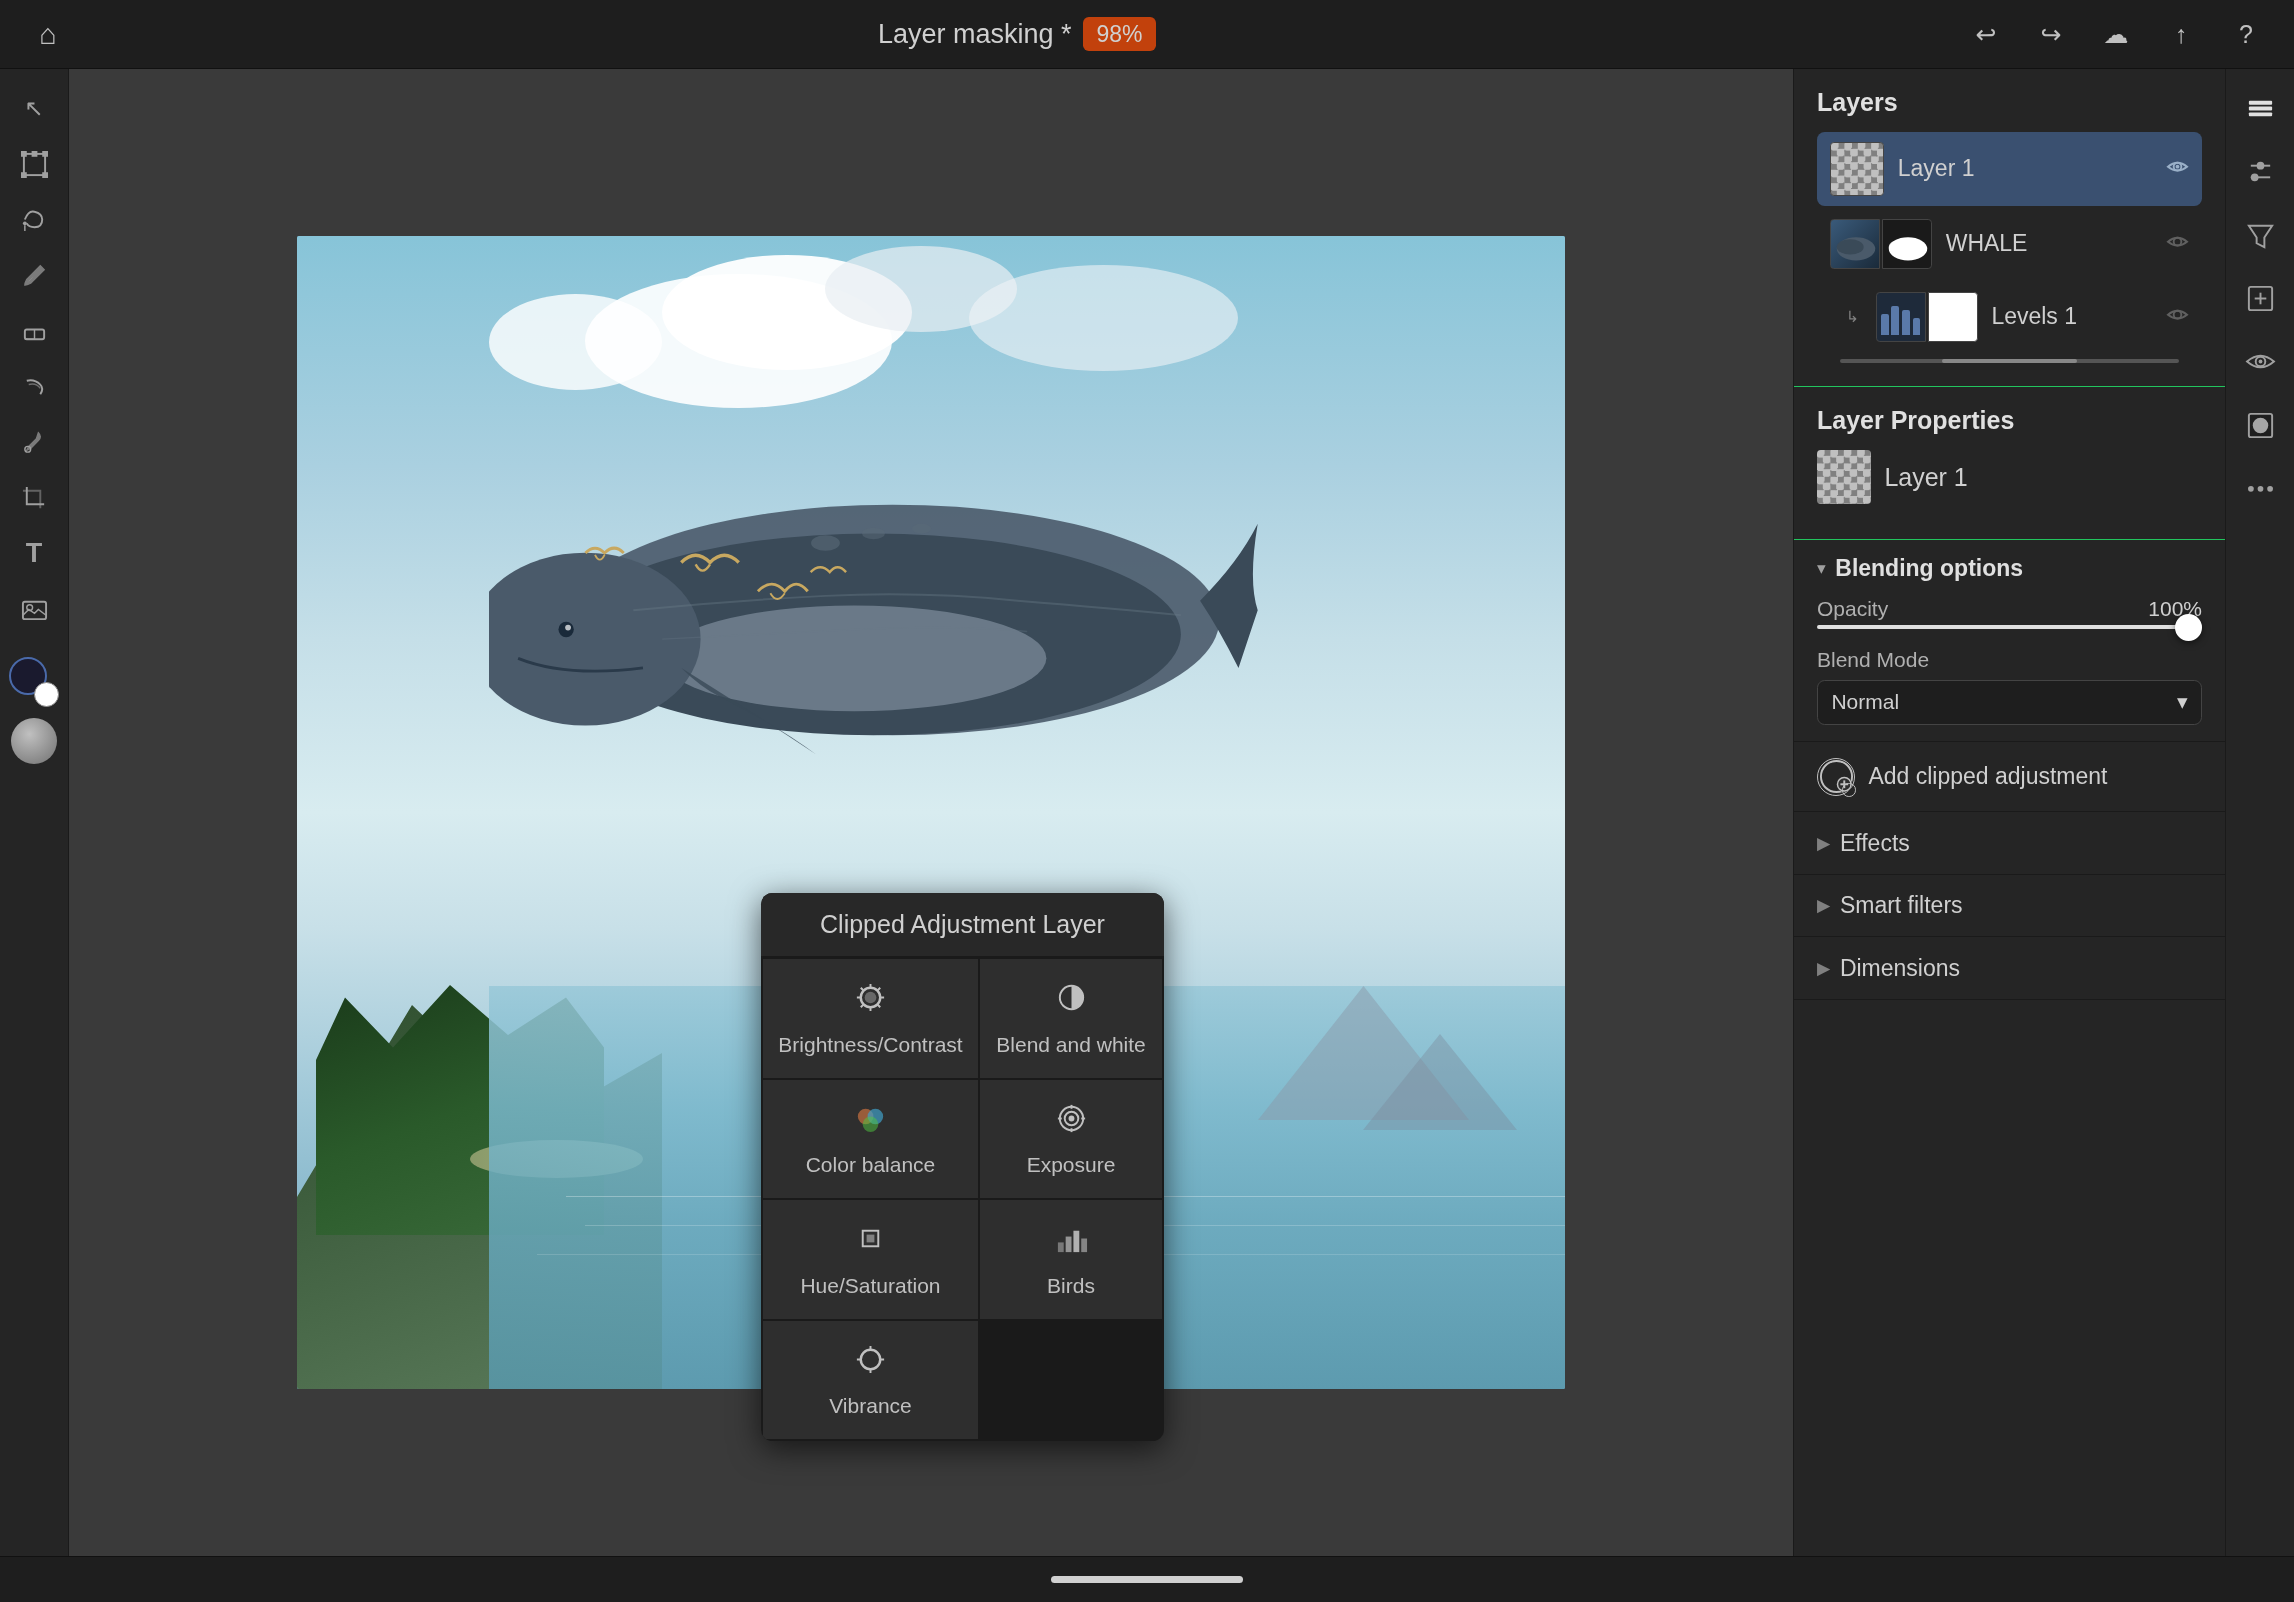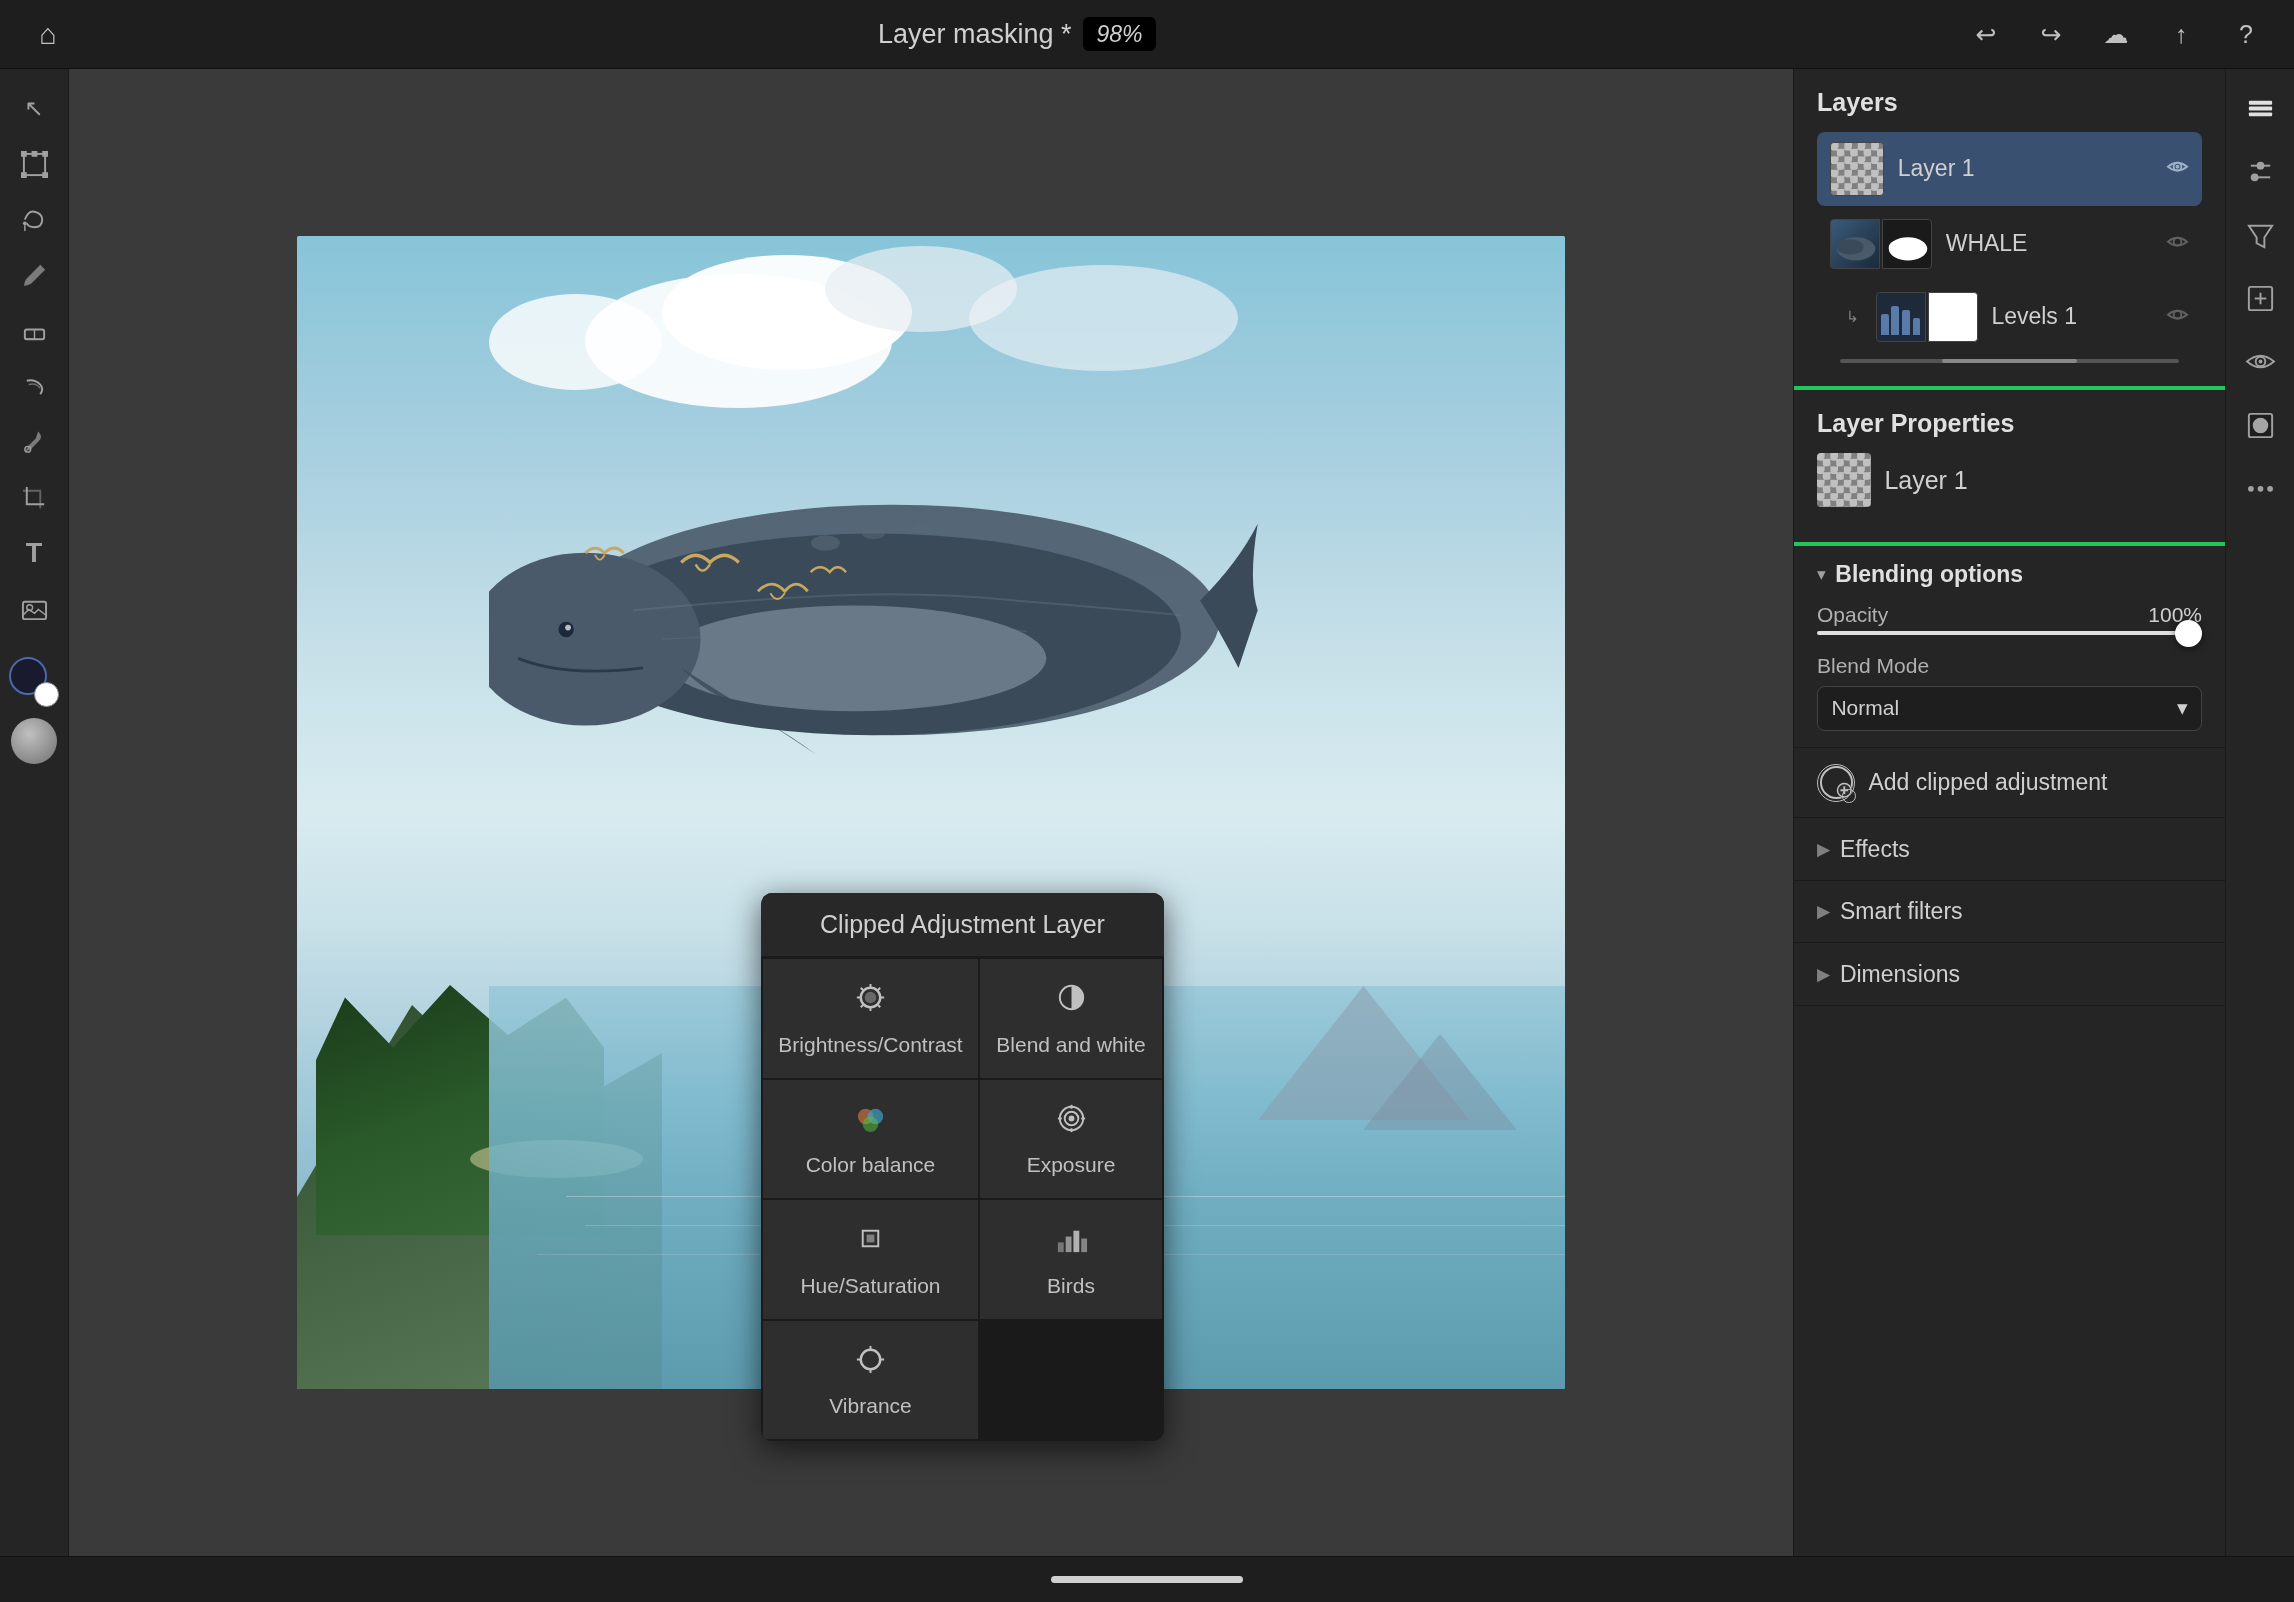--- a/index.html
+++ b/index.html
@@ -22,26 +22,25 @@
       justify-content: space-between;
       padding: 0 27px;
       flex-shrink: 0;
       border-bottom: 1px solid #111;
     }
     .top-bar-left { display: flex; align-items: center; gap: 15.4px; }
     .top-bar-center { display: flex; align-items: center; gap: 11.5px; }
     .top-bar-right { display: flex; align-items: center; gap: 23px; }
     .title-text { color: #d0d0d0; font-size: 27px; font-weight: 400; }
     .zoom-badge {
-      background: #000000;
+      background: #c2410c;
       color: #d0d0d0;
       font-size: 23px;
       padding: 3.8px 13.4px;
       border-radius: 5.8px;
-      font-style: italic;
     }
     .icon-btn {
       width: 42px; height: 42px;
       display: flex; align-items: center; justify-content: center;
       color: #c0c0c0;
       cursor: pointer;
       font-size: 25px;
       border-radius: 5.8px;
     }
     .home-icon { font-size: 29px; color: #c0c0c0; cursor: pointer; }
@@ -221,21 +220,21 @@
       color: #a0a0a0;
       font-size: 21px;
       cursor: pointer;
       border-radius: 7.7px;
     }
     .rt-btn.active { color: #e0e0e0; }
 
     
     .panel-section {
       padding: 19px 23px;
-      border-bottom: 4px solid #22c55e;
+      border-bottom: 1px solid #22c55e;
     }
     .panel-title {
       color: #e0e0e0;
       font-size: 25px;
       font-weight: 600;
       margin-bottom: 15.4px;
     }
     .layer-item {
       display: flex;
       align-items: center;

